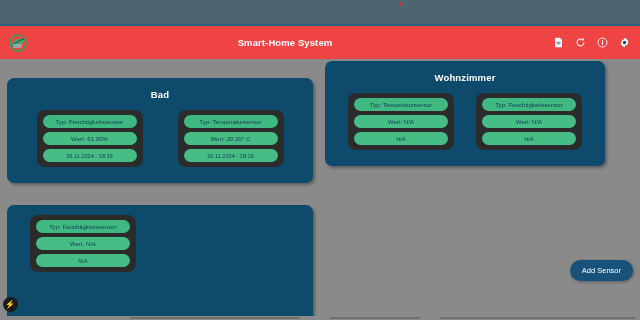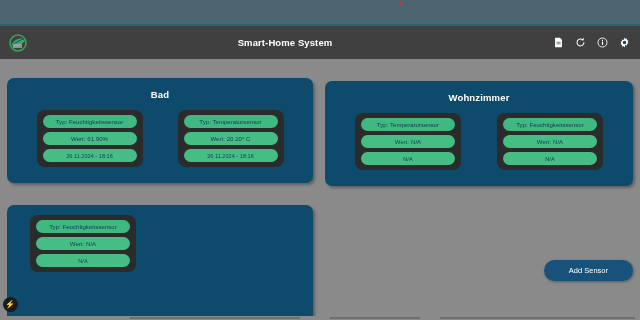--- a/index.html
+++ b/index.html
@@ -35,21 +35,21 @@
     width: 640px; height: 2px;
     background: #2e5f7d;
   }
 
   
   .app-header {
     position: absolute;
     left: 0; top: 26px;
     width: 640px;
     height: 33px;
-    background: #404040;
+    background: #ef4444;
     display: flex;
     align-items: center;
     box-sizing: border-box;
     padding: 0 10px 0 6px;
   }
   .brand-logo {
     width: 24px; height: 22px;
     flex: 0 0 auto;
     display: flex;
     align-items: center;
@@ -89,21 +89,21 @@
 
   .room-card {
     position: absolute;
     background: #0d4a6b;
     border-radius: 7px;
     box-shadow: 2px 2px 3px rgba(0,0,0,.32);
     box-sizing: border-box;
     overflow: hidden;
   }
   .room-card.bad        { left: 7px;   top: 19px;  width: 306px; height: 105px; }
-  .room-card.wohn       { left: 325px; top: 22px;  width: 308px; height: 105px; }
+  .room-card.wohn       { left: 325px; top: 2px;  width: 280px; height: 105px; }
   .room-card.arbeit     { left: 7px;   top: 146px; width: 306px; height: 125px; }
 
   .room-title {
     text-align: center;
     color: #ffffff;
     font-size: 9.5px;
     font-weight: bold;
     margin-top: 11px;
     letter-spacing: .15px;
   }
@@ -147,21 +147,21 @@
 
   
   .add-sensor-btn {
     position: absolute;
     right: 7px;
     top: 201px;
     background: #18527a;
     color: #ffffff;
     border: none;
     border-radius: 13px;
-    padding: 6px 25px;
+    padding: 6px 12px;
     font-size: 7.5px;
     font-family: "Liberation Sans", sans-serif;
     cursor: pointer;
     box-shadow: 1px 1px 3px rgba(0,0,0,.35);
   }
 
   
   .corner-badge {
     position: absolute;
     left: 3px;

